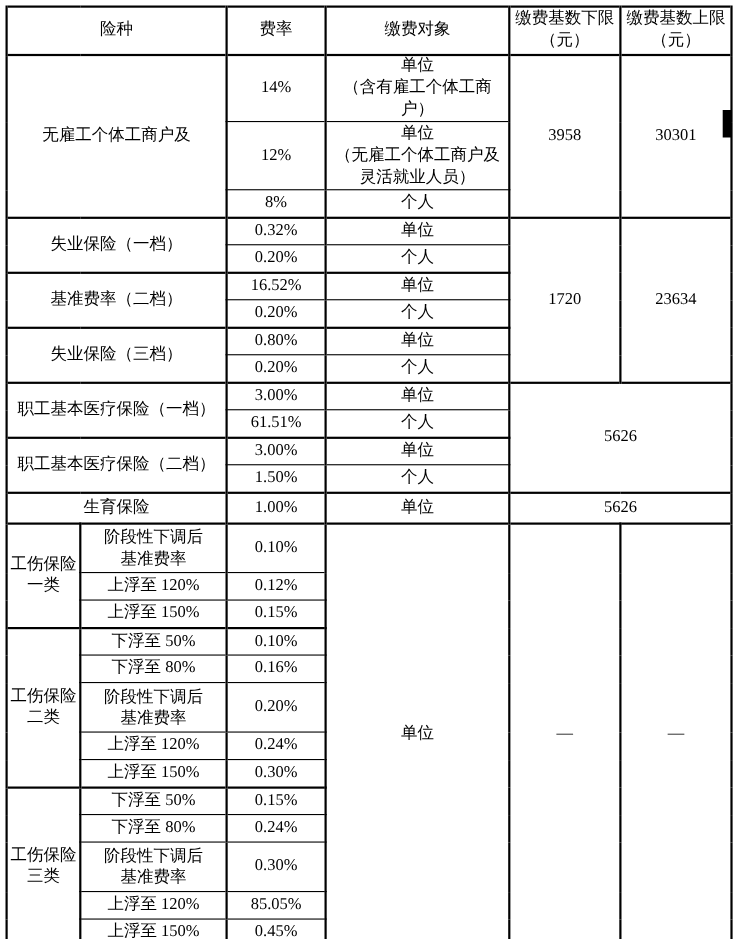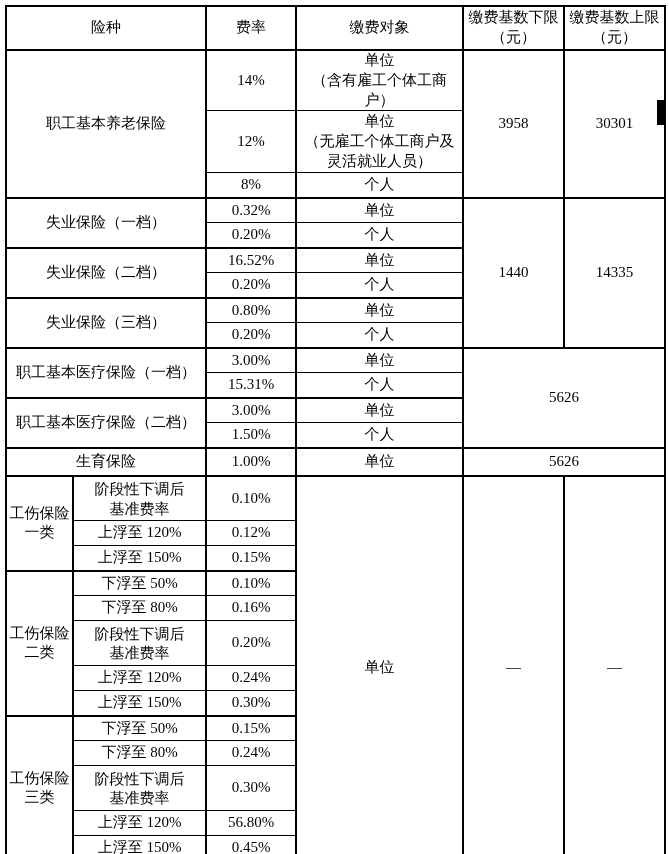--- a/index.html
+++ b/index.html
@@ -73,21 +73,21 @@
         <span class="line">缴费基数下限</span>
         <span class="line">（元）</span>
       </th>
       <th>
         <span class="line">缴费基数上限</span>
         <span class="line">（元）</span>
       </th>
     </tr>
 
     <tr class="h47 gt">
-      <td colspan="2" rowspan="3">职工基本养老保险</td>
+      <td colspan="2" rowspan="3">无雇工个体工商户及</td>
       <td>14%</td>
       <td>
         <span class="line">单位</span>
         <span class="line">（含有雇工个体工商户）</span>
       </td>
       <td rowspan="3">3958</td>
       <td rowspan="3">30301</td>
     </tr>
     <tr class="h62">
       <td>12%</td>
@@ -99,30 +99,30 @@
     </tr>
     <tr class="h25">
       <td>8%</td>
       <td>个人</td>
     </tr>
 
     <tr class="h25 gt">
       <td colspan="2" rowspan="2">失业保险（一档）</td>
       <td>0.32%</td>
       <td>单位</td>
-      <td rowspan="6">1440</td>
-      <td rowspan="6">14335</td>
+      <td rowspan="6">1720</td>
+      <td rowspan="6">23634</td>
     </tr>
     <tr class="h25">
       <td>0.20%</td>
       <td>个人</td>
     </tr>
 
     <tr class="h25 gt">
-      <td colspan="2" rowspan="2">失业保险（二档）</td>
+      <td colspan="2" rowspan="2">基准费率（二档）</td>
       <td>16.52%</td>
       <td>单位</td>
     </tr>
     <tr class="h25">
       <td>0.20%</td>
       <td>个人</td>
     </tr>
 
     <tr class="h25 gt">
       <td colspan="2" rowspan="2">失业保险（三档）</td>
@@ -134,21 +134,21 @@
       <td>个人</td>
     </tr>
 
     <tr class="h25 gt">
       <td colspan="2" rowspan="2">职工基本医疗保险（一档）</td>
       <td>3.00%</td>
       <td>单位</td>
       <td colspan="2" rowspan="4">5626</td>
     </tr>
     <tr class="h25">
-      <td>15.31%</td>
+      <td>61.51%</td>
       <td>个人</td>
     </tr>
 
     <tr class="h25 gt">
       <td colspan="2" rowspan="2">职工基本医疗保险（二档）</td>
       <td>3.00%</td>
       <td>单位</td>
     </tr>
     <tr class="h25">
       <td>1.50%</td>
@@ -227,21 +227,21 @@
     </tr>
     <tr class="h45">
       <td class="bh">
         <span class="line">阶段性下调后</span>
         <span class="line">基准费率</span>
       </td>
       <td class="b">0.30%</td>
     </tr>
     <tr class="h25">
       <td>上浮至 120%</td>
-      <td>56.80%</td>
+      <td>85.05%</td>
     </tr>
     <tr class="h25">
       <td>上浮至 150%</td>
       <td>0.45%</td>
     </tr>
 
   </tbody>
 </table>
 
 <div class="edge-marker"></div>

